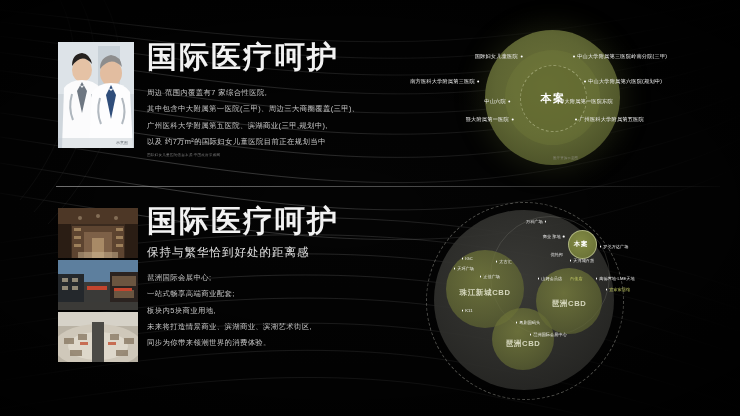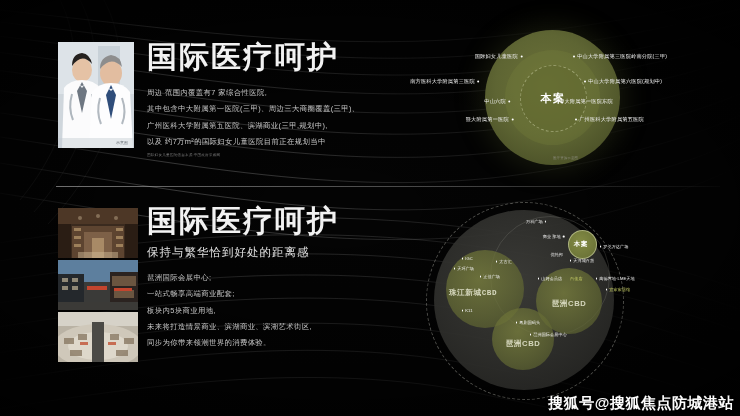--- a/index.html
+++ b/index.html
@@ -278,21 +278,21 @@
 
     <div style="position:absolute;left:408px;top:8px;width:250px;height:210px;">
       <div class="cbd-dash" style="left:18px;top:6px;width:196px;height:196px;"></div>
       <div class="cbd-outer" style="left:26px;top:14px;width:180px;height:180px;"></div>
       <div class="cbd-inner-dash" style="left:82px;top:20px;width:118px;height:118px;"></div>
 
       <div class="blob" style="left:38px;top:54px;width:78px;height:78px;"></div>
       <div class="blob" style="left:128px;top:72px;width:66px;height:66px;"></div>
       <div class="blob" style="left:84px;top:112px;width:62px;height:62px;"></div>
 
-      <div class="blob-lbl" style="left:65px;top:97px;font-family:Liberation Mono, monospace;">珠江新城CBD</div>
+      <div class="blob-lbl" style="left:77px;top:97px;">珠江新城CBD</div>
       <div class="blob-lbl" style="left:161px;top:108px;">琶洲CBD</div>
       <div class="blob-lbl" style="left:115px;top:148px;">琶洲CBD</div>
 
       <div class="core2" style="left:160px;top:34px;width:27px;height:27px;"></div>
       <div class="core2-lbl" style="left:173px;top:48px;">本案</div>
 
       <div class="p2 r" style="left:140px;top:25px;">
         <span>万科广场</span><span class="dot"></span></div>
       <div class="p2 r" style="left:158px;top:40px;">
         <span>商业 那地</span><span class="dot"></span></div>
@@ -320,14 +320,13 @@
         <span class="dot"></span><span>高德置地·LME天地</span></div>
       <div class="p2 hl" style="left:196px;top:93px;">
         <span class="dot"></span><span>宜家家居馆</span></div>
       <div class="p2" style="left:106px;top:126px;">
         <span class="dot"></span><span>粤剧国码头</span></div>
       <div class="p2" style="left:120px;top:138px;">
         <span class="dot"></span><span>琶洲国际会展中心</span></div>
     </div>
   </div>
 
-  <div class="watermark">搜狐号@搜狐焦点防城港站</div>
 </div>
 
 </body></html>

